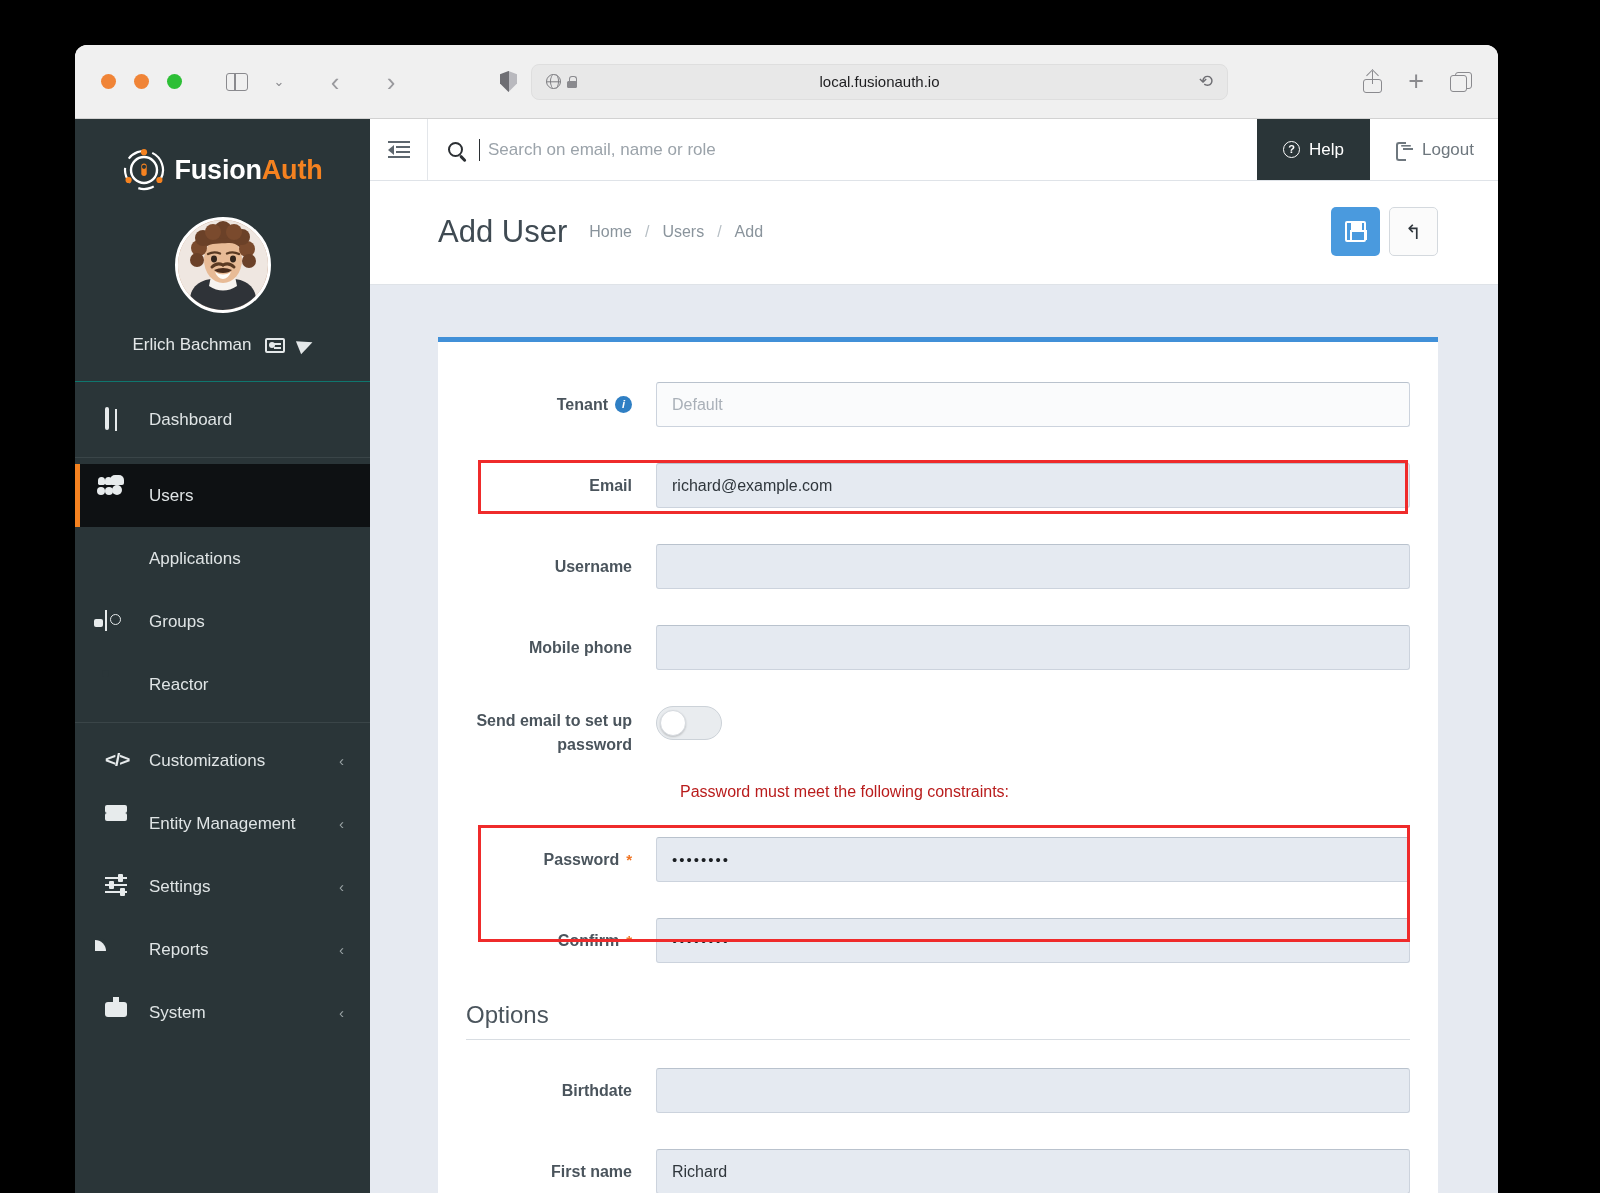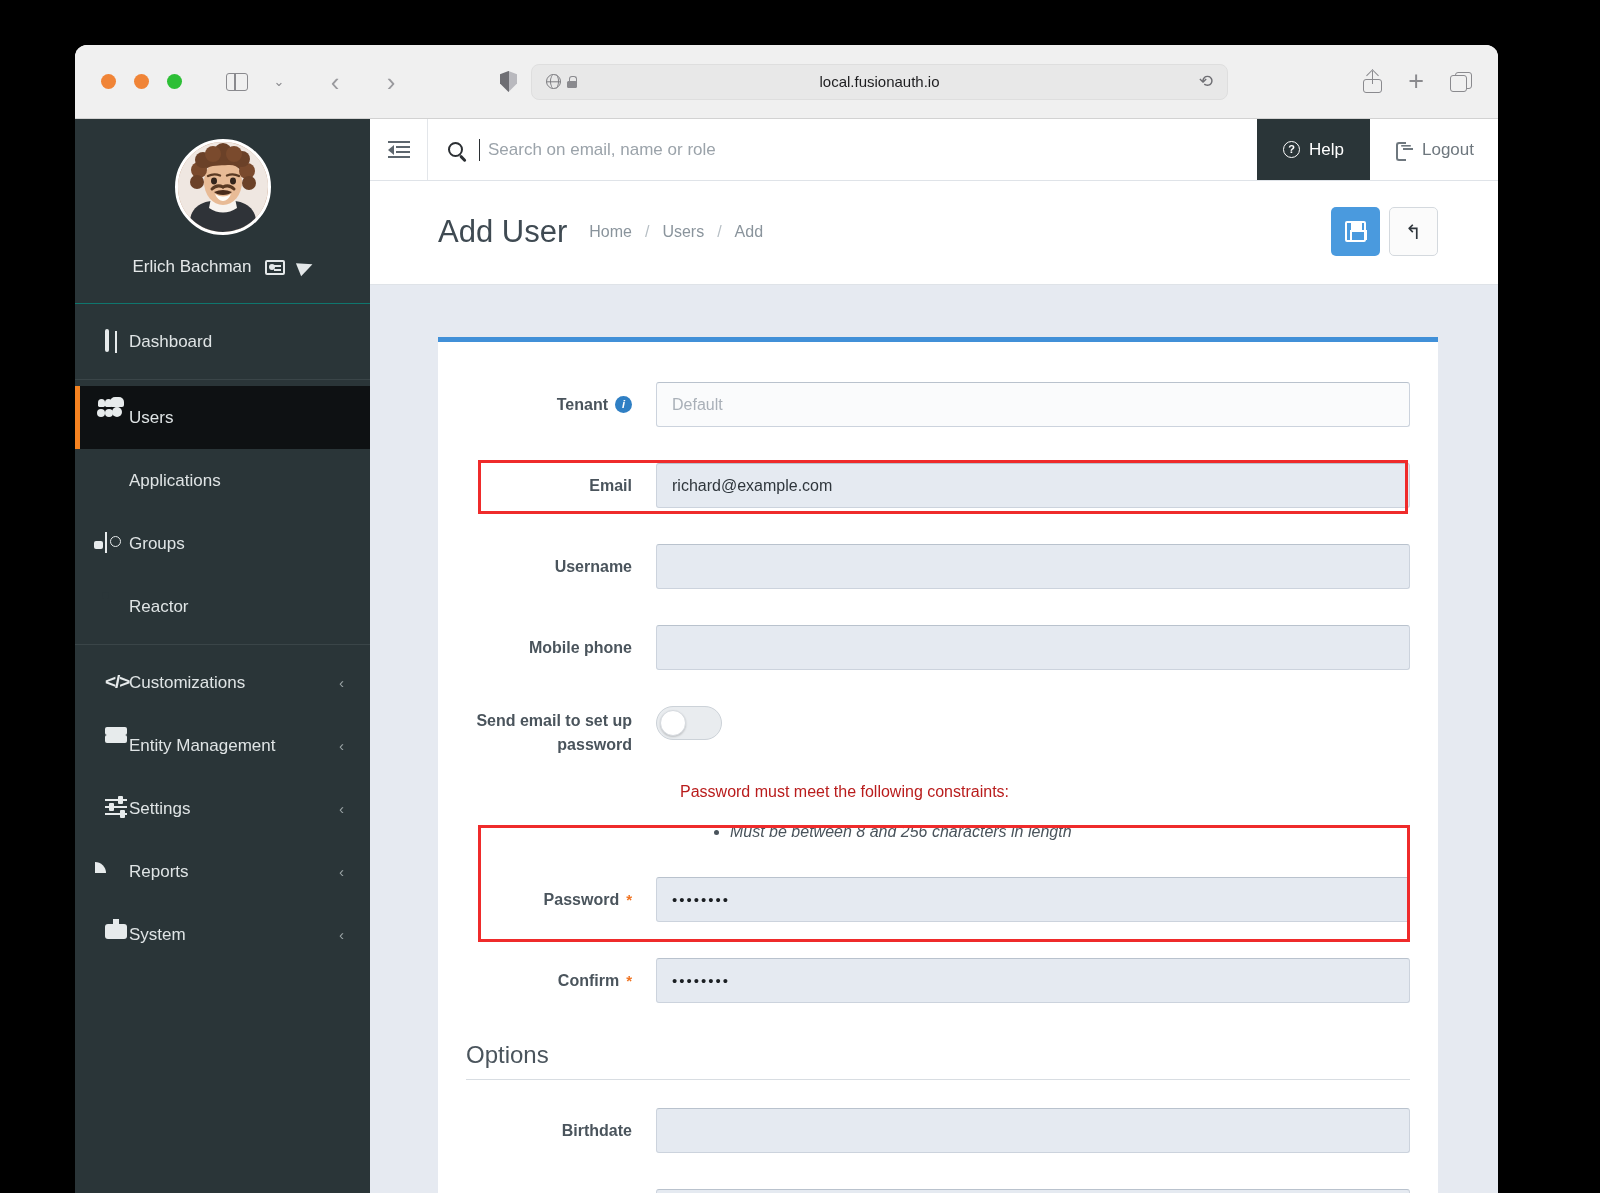--- a/index.html
+++ b/index.html
@@ -192,21 +192,21 @@
   }
 
   .nav-group { padding: 6px 0; }
   .nav-group + .nav-group { border-top: 1px solid #3a4548; }
   .nav-item {
     display: flex; align-items: center;
     height: 63px; padding: 0 26px 0 30px;
     font-size: 17px; color: #dfe4e5;
     position: relative; cursor: pointer;
   }
-  .nav-item .label { flex: 1; }
+  .nav-item .label { margin-left: 20px; flex: 1; }
   .nav-item.active {
     background: #0e1113;
     border-left: 5px solid #f58220;
     padding-left: 25px;
   }
   .nav-item .caret { font-size: 15px; color: #9aa3a5; }
   .nav-ic { width: 24px; height: 22px; flex: 0 0 24px; position: relative; color: #e7ebec; }
 
   
   .i-dash { width: 22px; height: 19px; border: 2px solid currentColor; border-radius: 2px; }
@@ -507,20 +507,36 @@
       </div>
       <div class="ic-plus">+</div>
       <div class="ic-tabs"></div>
     </div>
   </div>
 
   <div class="app">
 
     <div class="sidebar">
 
+      <div class="brand">
+        <div class="brand-mark">
+          <svg width="42" height="42" viewBox="0 0 42 42">
+            <circle cx="21" cy="21" r="13" fill="none" stroke="#ffffff" stroke-width="2.4"></circle>
+            <circle cx="21" cy="21" r="19" fill="none" stroke="#ffffff" stroke-width="2.2" stroke-dasharray="16 10" transform="rotate(-20 21 21)"></circle>
+            <circle cx="21" cy="3.2" r="3.1" fill="#f58220"></circle>
+            <circle cx="5.6" cy="31" r="3.1" fill="#f58220"></circle>
+            <circle cx="36.4" cy="31" r="3.1" fill="#f58220"></circle>
+            <rect x="18.3" y="14.5" width="5.4" height="12.5" rx="2.7" fill="#f58220"></rect>
+            <circle cx="21" cy="17.8" r="2.1" fill="#2a3538"></circle>
+          </svg>
+        </div>
+        <div class="brand-text">
+          <span class="a">Fusion</span><span class="b">Auth</span>
+        </div>
+      </div>
 
       <div class="avatar-wrap">
         <div class="avatar">
           <svg width="90" height="90" viewBox="0 0 90 90">
             <rect width="90" height="90" fill="#efe7e1"></rect>
             <path d="M12 78 C14 62 28 58 45 58 C62 58 76 62 78 78 L78 90 L12 90 Z" fill="#2f3338"></path>
             <path d="M33 56 q12 8 24 0 l2 10 q-14 9 -28 0 z" fill="#f7f3ef"></path>
             <ellipse cx="45" cy="40" rx="19" ry="23" fill="#e8bb96"></ellipse>
             <path d="M45 11 C27 11 18 24 19 38 C20 47 22 33 27 28 C33 22 42 24 50 23 C60 22 66 30 67 40 C69 31 68 11 45 11 Z" fill="#6b4128"></path>
             <circle cx="21" cy="28" r="8" fill="#7a4a2d"></circle>
@@ -713,23 +729,20 @@
 
           <div class="toggle-row">
             <div class="lbl">Send email to set up password</div>
             <div class="switch">
               <span class="knob"></span>
             </div>
           </div>
 
           <div class="constraints">
             <div class="intro">Password must meet the following constraints:</div>
-            <ul>
-              <li>Must be between 8 and 256 characters in length</li>
-            </ul>
           </div>
 
           <div class="form-row" style="margin-top:36px;">
             <div class="lbl">
               <span>Password</span>
                 <span class="req">*</span>
             </div>
             <div class="fld">
               <span class="dots">••••••••</span>
             </div>

